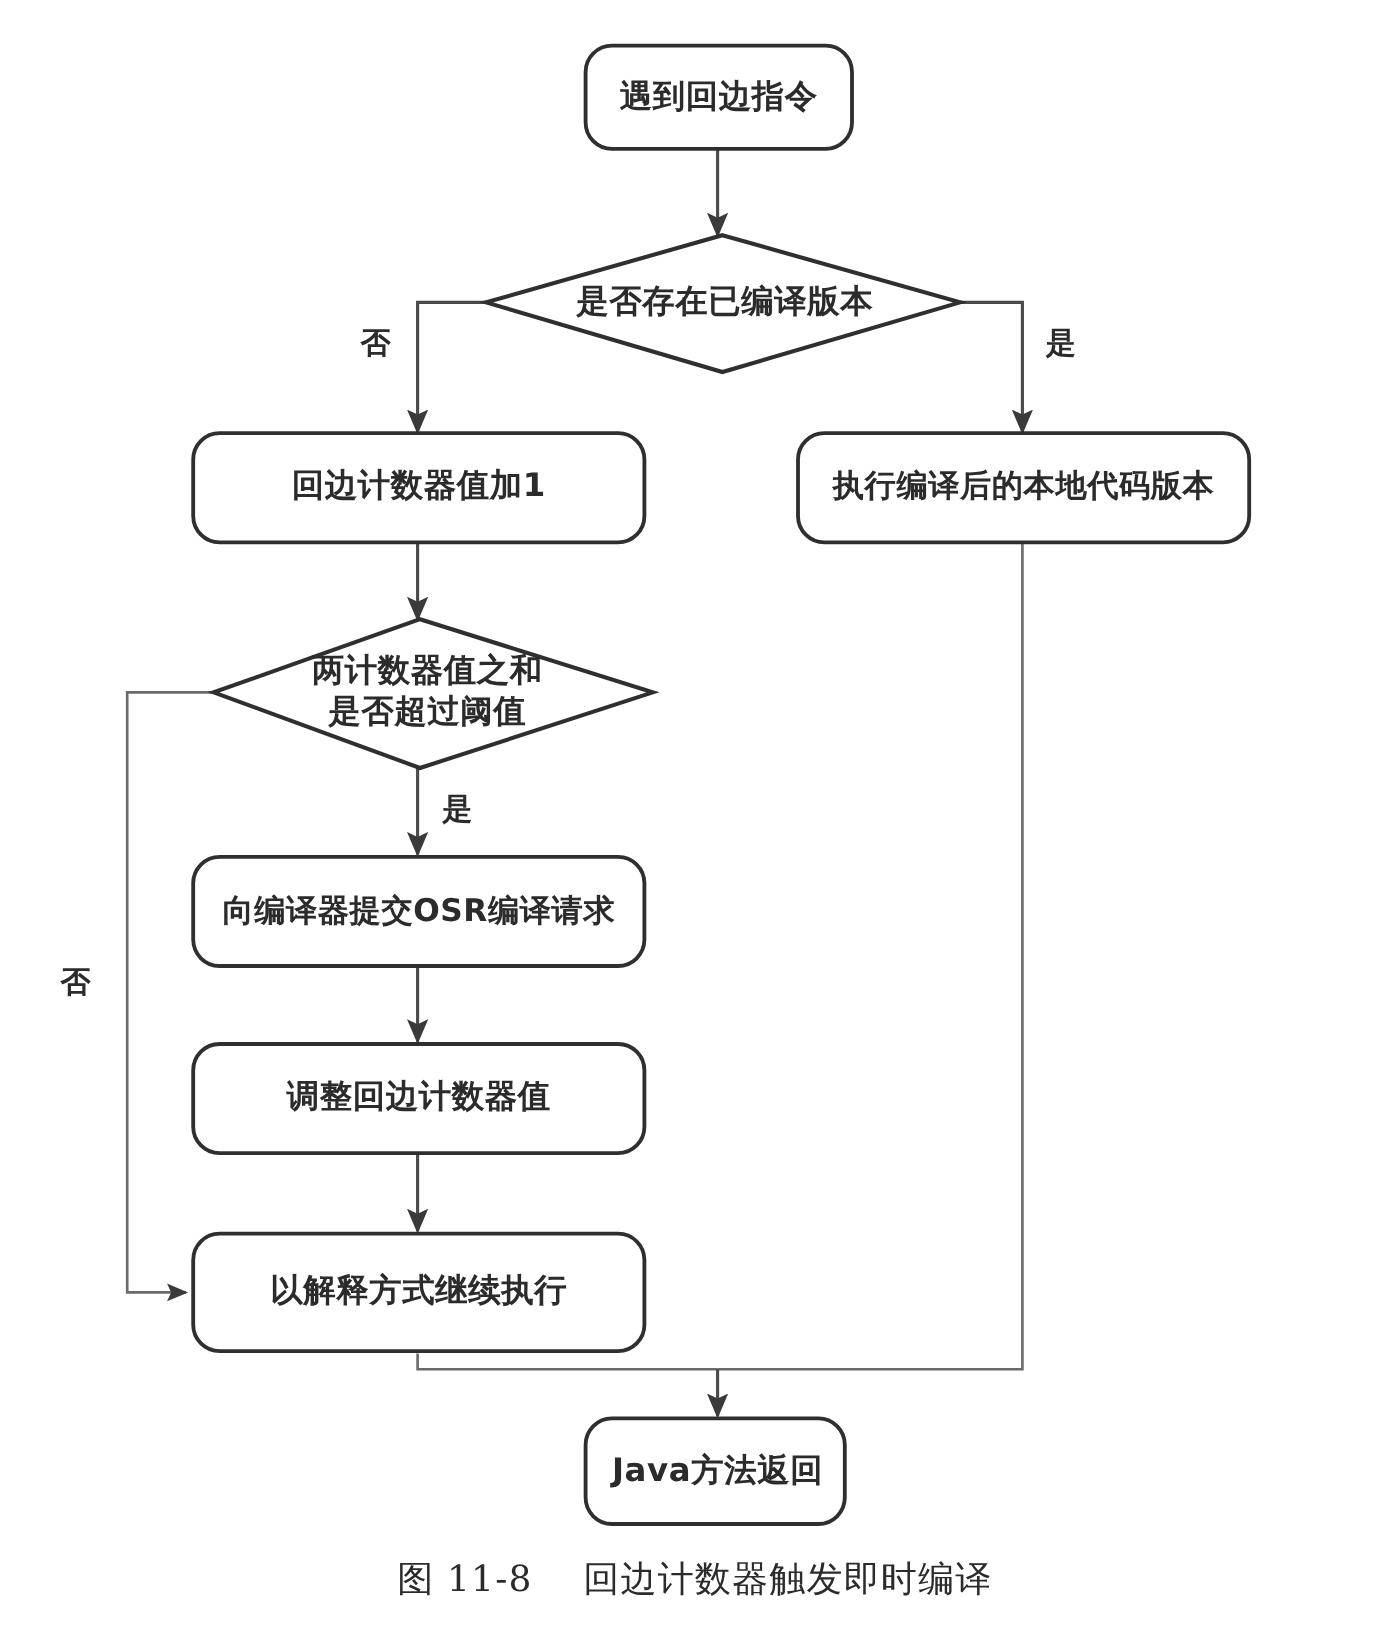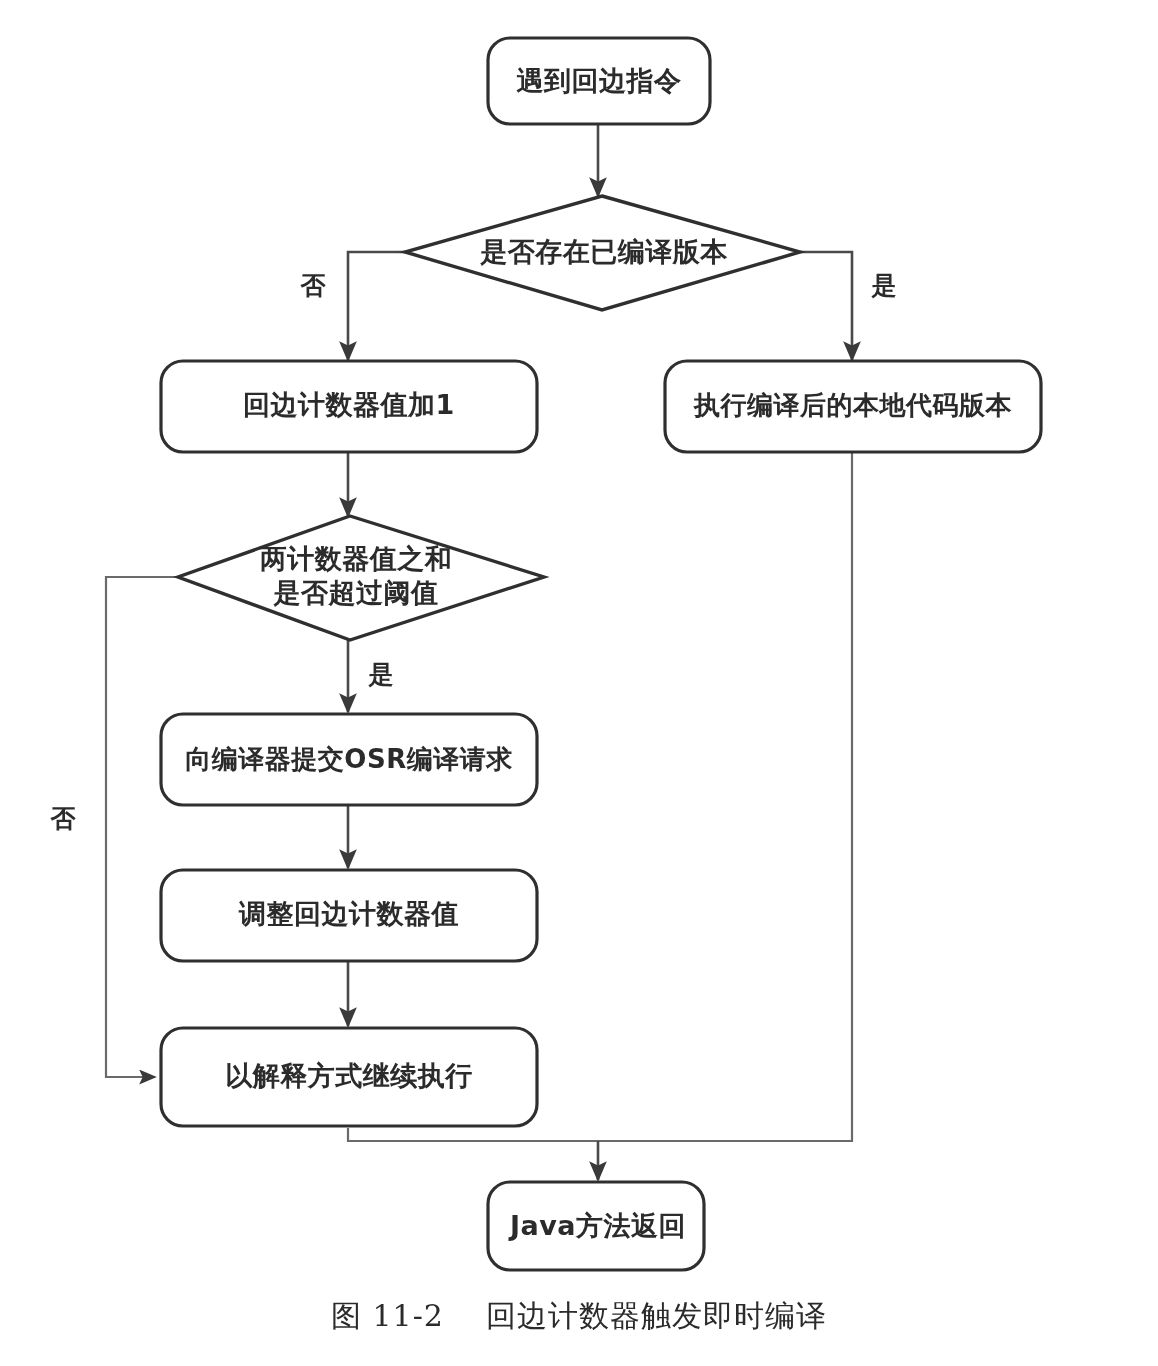--- a/index.html
+++ b/index.html
@@ -165,15 +165,15 @@
       <text class="node-text" x="349" y="1077">以解释方式继续执行</text>
     </g>
 
     <g>
       <rect class="shape" x="488" y="1182" width="216" height="88" rx="22" ry="22"></rect>
       <text class="node-text" x="598" y="1227">Java方法返回</text>
     </g>
 
   </svg>
 
-  <div class="caption">图 11-2    回边计数器触发即时编译</div>
+  <div class="caption">图 11-8    回边计数器触发即时编译</div>
 
 </div>
 
 </body></html>

